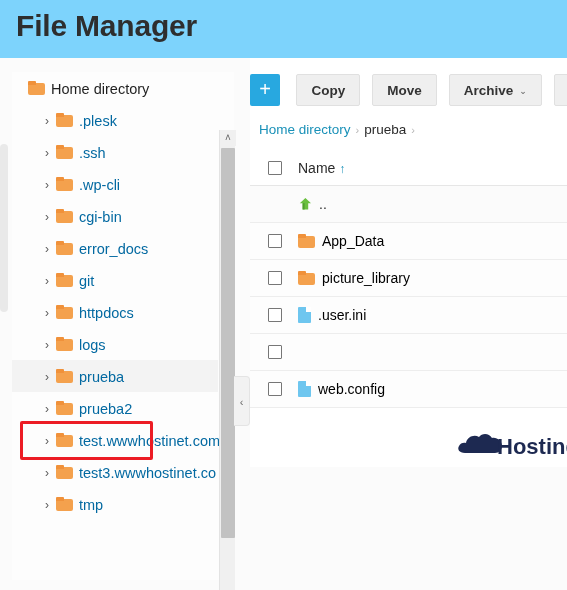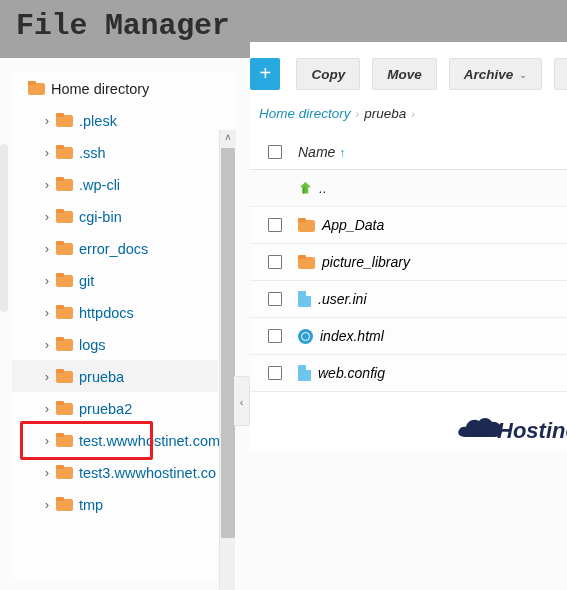--- a/index.html
+++ b/index.html
@@ -17,22 +17,21 @@
     height: 590px;
     background: #ffffff;
     overflow: hidden;
   }
 
   
   .app-header {
     position: absolute;
     left: 0; top: 0;
     width: 567px; height: 58px;
-    background: #a3a3a3;
-    font-family: Liberation Mono, monospace;
+    background: #7dd3fc;
   }
   .app-title {
     position: absolute;
     left: 16px; top: 9px;
     font-size: 30px;
     font-weight: 700;
     color: #2e2e2e;
     letter-spacing: -0.2px;
     white-space: nowrap;
   }
@@ -172,25 +171,24 @@
     line-height: 50px;
     font-size: 11px;
     color: #6b6b6b;
     cursor: pointer;
     z-index: 12;
   }
 
   
   .content-panel {
     position: absolute;
-    left: 250px; top: 42px;
+    left: 250px; top: 58px;
     width: 317px; height: 409px;
     background: #ffffff;
     overflow: hidden;
-    font-style: italic;
   }
 
   
   .toolbar {
     position: absolute;
     left: 0; top: 16px;
     height: 32px;
     white-space: nowrap;
   }
   .btn-add {
@@ -429,21 +427,20 @@
         <div class="fr-row">
           <div class="cb"></div>
           <div class="col-name"><span class="ic ic-folder"></span><span class="fname">picture_library</span></div>
         </div>
         <div class="fr-row">
           <div class="cb"></div>
           <div class="col-name"><span class="ic ic-file"></span><span class="fname">.user.ini</span></div>
         </div>
         <div class="fr-row">
           <div class="cb"></div>
-          <div class="col-name"><span class="ic ic-html"></span><span class="fname">index.html</span></div>
         </div>
         <div class="fr-row">
           <div class="cb"></div>
           <div class="col-name"><span class="ic ic-file"></span><span class="fname">web.config</span></div>
         </div>
       </div>
 
     <div class="logo">
       <svg width="110" height="34" viewBox="0 0 110 34">
         <path d="M8 24 C2 24 0 20 2 17 C3 14 7 13 9 14 C10 8 17 5 22 8 C25 4 32 4 35 9 C40 8 45 12 45 17 C45 21 42 24 38 24 Z" fill="#1d2951"></path>

